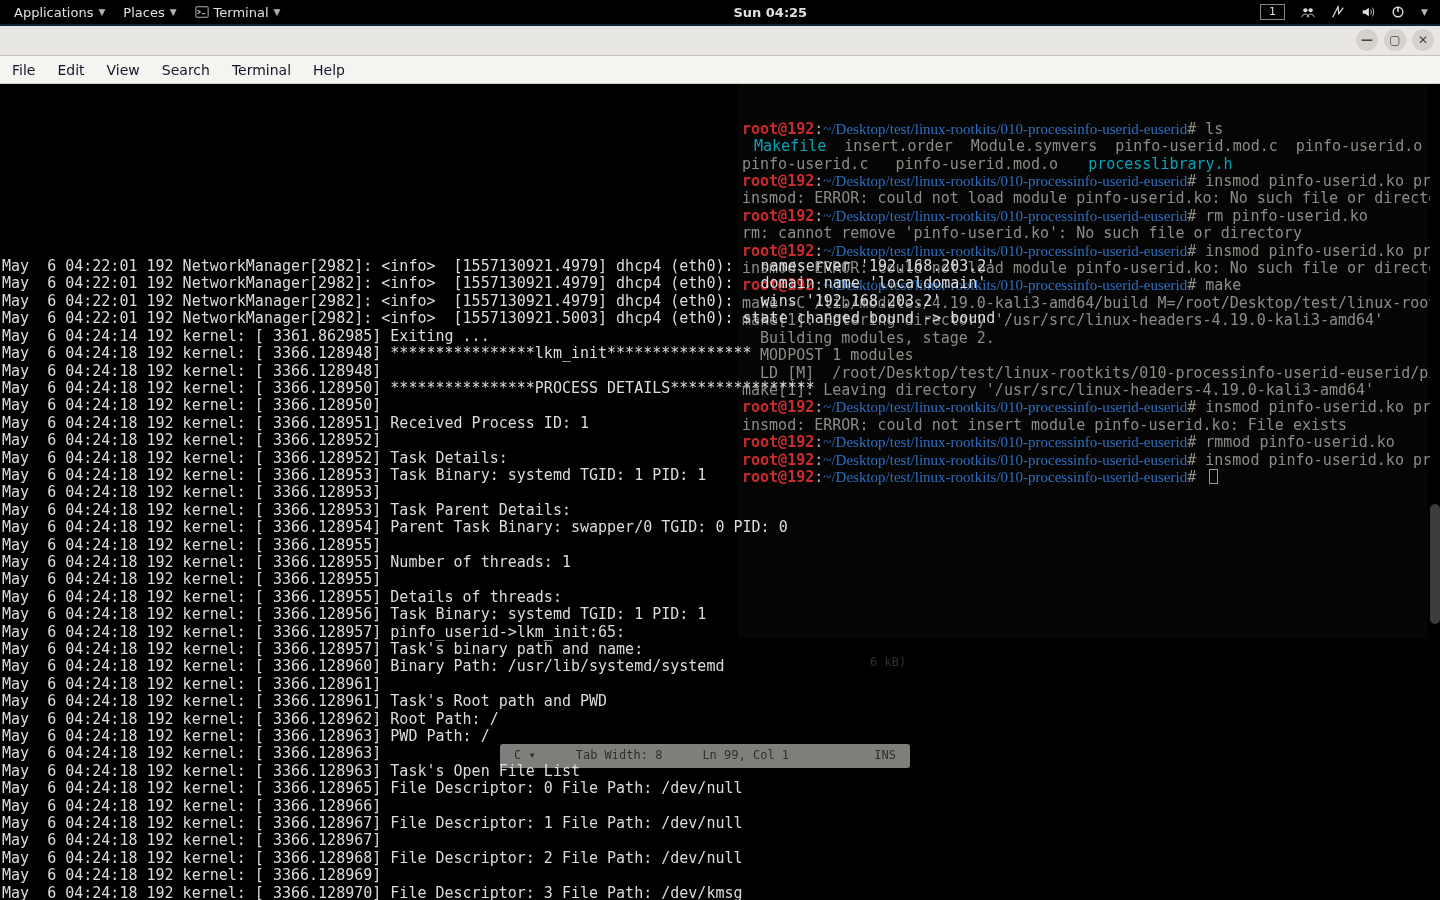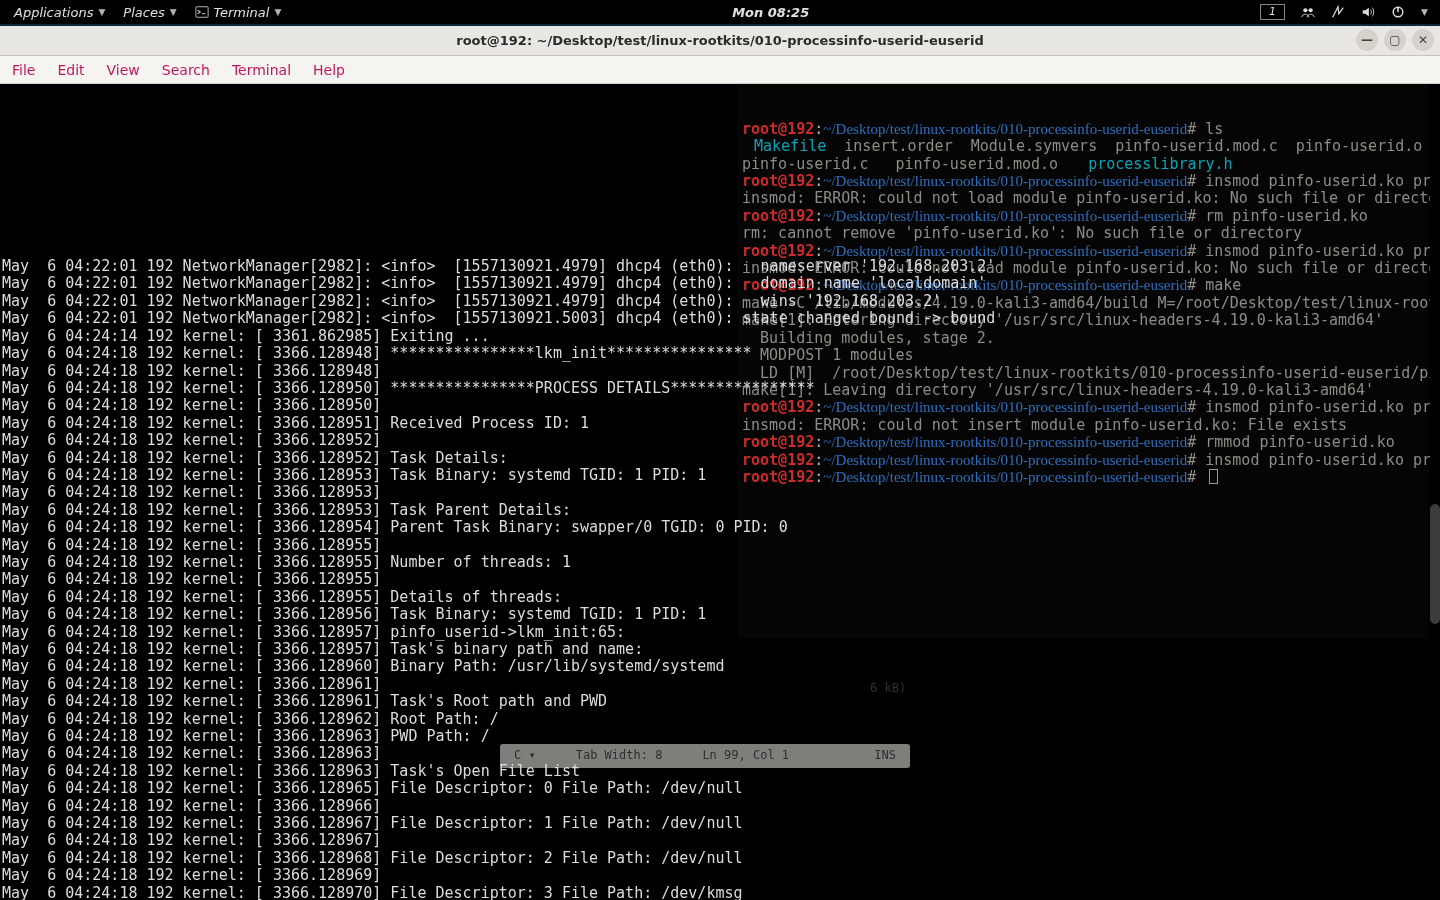--- a/index.html
+++ b/index.html
@@ -1,33 +1,33 @@
 <!DOCTYPE html>
 <html><head>
 <meta charset="utf-8">
 <style>
   * { margin:0; padding:0; box-sizing:border-box; }
   html,body { width:1440px; height:900px; background:#0d2a3b; font-family:"DejaVu Sans",sans-serif; color:#e6e6e6; overflow:hidden; }
 
   
-  .topbar { height:24px; background:#000; display:flex; align-items:center; font-size:13px; color:#e0e0e0;font-style:italic; }
+  .topbar { height:24px; background:#000; display:flex; align-items:center; font-size:13px; color:#e0e0e0; }
   .topbar .left { display:flex; gap:18px; padding-left:14px; }
   .topbar .left span, .topbar .right span { display:flex; align-items:center; gap:5px; cursor:default;}
   .tri { font-size:9px; opacity:.8;}
   .topbar .center { flex:1; text-align:center; font-weight:600;}
   .topbar .right { display:flex; gap:16px; padding-right:12px; align-items:center;}
   .ws-ind { border:1px solid #888; padding:0 8px; font-size:11px; line-height:14px;}
   .icon { width:14px; height:14px; display:inline-block; }
 
   
   .window { position:absolute; left:0; top:26px; width:1440px; height:874px; background:#f2f2f2; display:flex; flex-direction:column; }
   .titlebar { height:30px; background:#e9e7e3; border-bottom:1px solid #c8c4bd; display:flex; align-items:center; justify-content:center; position:relative; color:#2b2b2b; font-size:13px; font-weight:600;}
   .winbtns { position:absolute; right:6px; top:3px; display:flex; gap:6px;}
   .winbtn { width:22px; height:22px; border-radius:11px; background:#d5d2cc; color:#444; font-size:12px; display:flex; align-items:center; justify-content:center; cursor:pointer;}
-  .menubar { height:28px; background:#f5f4f1; border-bottom:1px solid #d2cec7; display:flex; align-items:center; gap:22px; padding-left:12px; font-size:14px; color:#be185d;}
+  .menubar { height:28px; background:#f5f4f1; border-bottom:1px solid #d2cec7; display:flex; align-items:center; gap:22px; padding-left:12px; font-size:14px; color:#0f172a;}
   .menubar span { cursor:default; }
 
   
   .termwrap { flex:1; position:relative; background:#000; }
   .term { position:absolute; inset:0; font-family:"DejaVu Sans Mono","Liberation Mono",monospace; font-size:15px; line-height:17.4px; color:#dcdcdc; white-space:pre; padding:0 2px; }
   .term .scroll { position:absolute; right:0; top:0; width:10px; height:100%; background:#000;}
   .term .thumb { position:absolute; right:0; width:10px; background:#3c3c3c; border-radius:5px;}
 
   
   .rt-term { position:absolute; right:12px; top:0; width:690px; height:554px;
@@ -37,21 +37,21 @@
   .pb  { color:#2e6fbf;font-family:Liberation Serif, serif; }                    
   .pc  { color:#0aa3b8;margin-left:12px; }                    
   .pdim{ color:#8f8c86;}                     
   .cur { display:inline-block; width:9px; height:15px; border:1px solid #9a9a9a; margin-left:4px; vertical-align:-2px;}
 
   
   .ghost-status { position:absolute; left:500px; top:660px; width:410px; height:24px;
                   background:#e8e6e1; color:#555; font-size:12px; display:flex;
                   align-items:center; gap:40px; padding:0 14px; opacity:.55; border-radius:3px; z-index:0;}
   .ghost-status span:last-child{margin-left:auto;}
-  .ghost-kb { position:absolute; left:870px; top:596px; font-size:12px; color:#6e6b64; opacity:.45; z-index:0;}
+  .ghost-kb { position:absolute; left:870px; top:570px; font-size:12px; color:#6e6b64; opacity:.45; z-index:0;}
 
   
   #fg-log { position:relative; z-index:2; }
 </style>
 </head>
 <body>
 
 <div class="topbar">
   <div class="left">
     <span>
@@ -64,21 +64,21 @@
       </span>
     <span>
       <svg class="icon" viewBox="0 0 16 16">
           <rect x="1" y="2" width="14" height="12" rx="1" fill="none" stroke="#ccc"></rect>
           <path d="M3 6l3 2-3 2M8 10h4" stroke="#ccc" stroke-width="1.3" fill="none"></path>
         </svg>
       <span>Terminal</span> 
         <span class="tri">▼</span>
     </span>
   </div>
-  <div class="center">Mon 08:25</div>
+  <div class="center">Sun 04:25</div>
   <div class="right">
     <span class="ws-ind">1</span>
     <span>
         <svg class="icon" viewBox="0 0 16 16">
           <circle cx="5" cy="6" r="2.4" fill="#ddd"></circle>
           <circle cx="11" cy="6" r="2.4" fill="#ddd"></circle>
           <path d="M1 14c0-2 2-3.5 4-3.5s4 1.5 4 3.5M7 14c0-2 2-3.5 4-3.5s4 1.5 4 3.5" stroke="#ddd" fill="none"></path>
         </svg>
       </span>
     <span>
@@ -97,21 +97,20 @@
           <circle cx="8" cy="8" r="5.5" fill="none" stroke="#ddd" stroke-width="1.6"></circle>
           <line x1="8" y1="2" x2="8" y2="8" stroke="#ddd" stroke-width="1.8"></line>
         </svg>
       </span>
     <span class="tri">▼</span>
   </div>
 </div>
 
 <div class="window">
   <div class="titlebar">
-    <span>root@192: ~/Desktop/test/linux-rootkits/010-processinfo-userid-euserid</span>
     <div class="winbtns">
       <div class="winbtn">—</div>
       <div class="winbtn">▢</div>
       <div class="winbtn">✕</div>
     </div>
   </div>
   <div class="menubar">
     <span>File</span>
     <span>Edit</span>
     <span>View</span>

